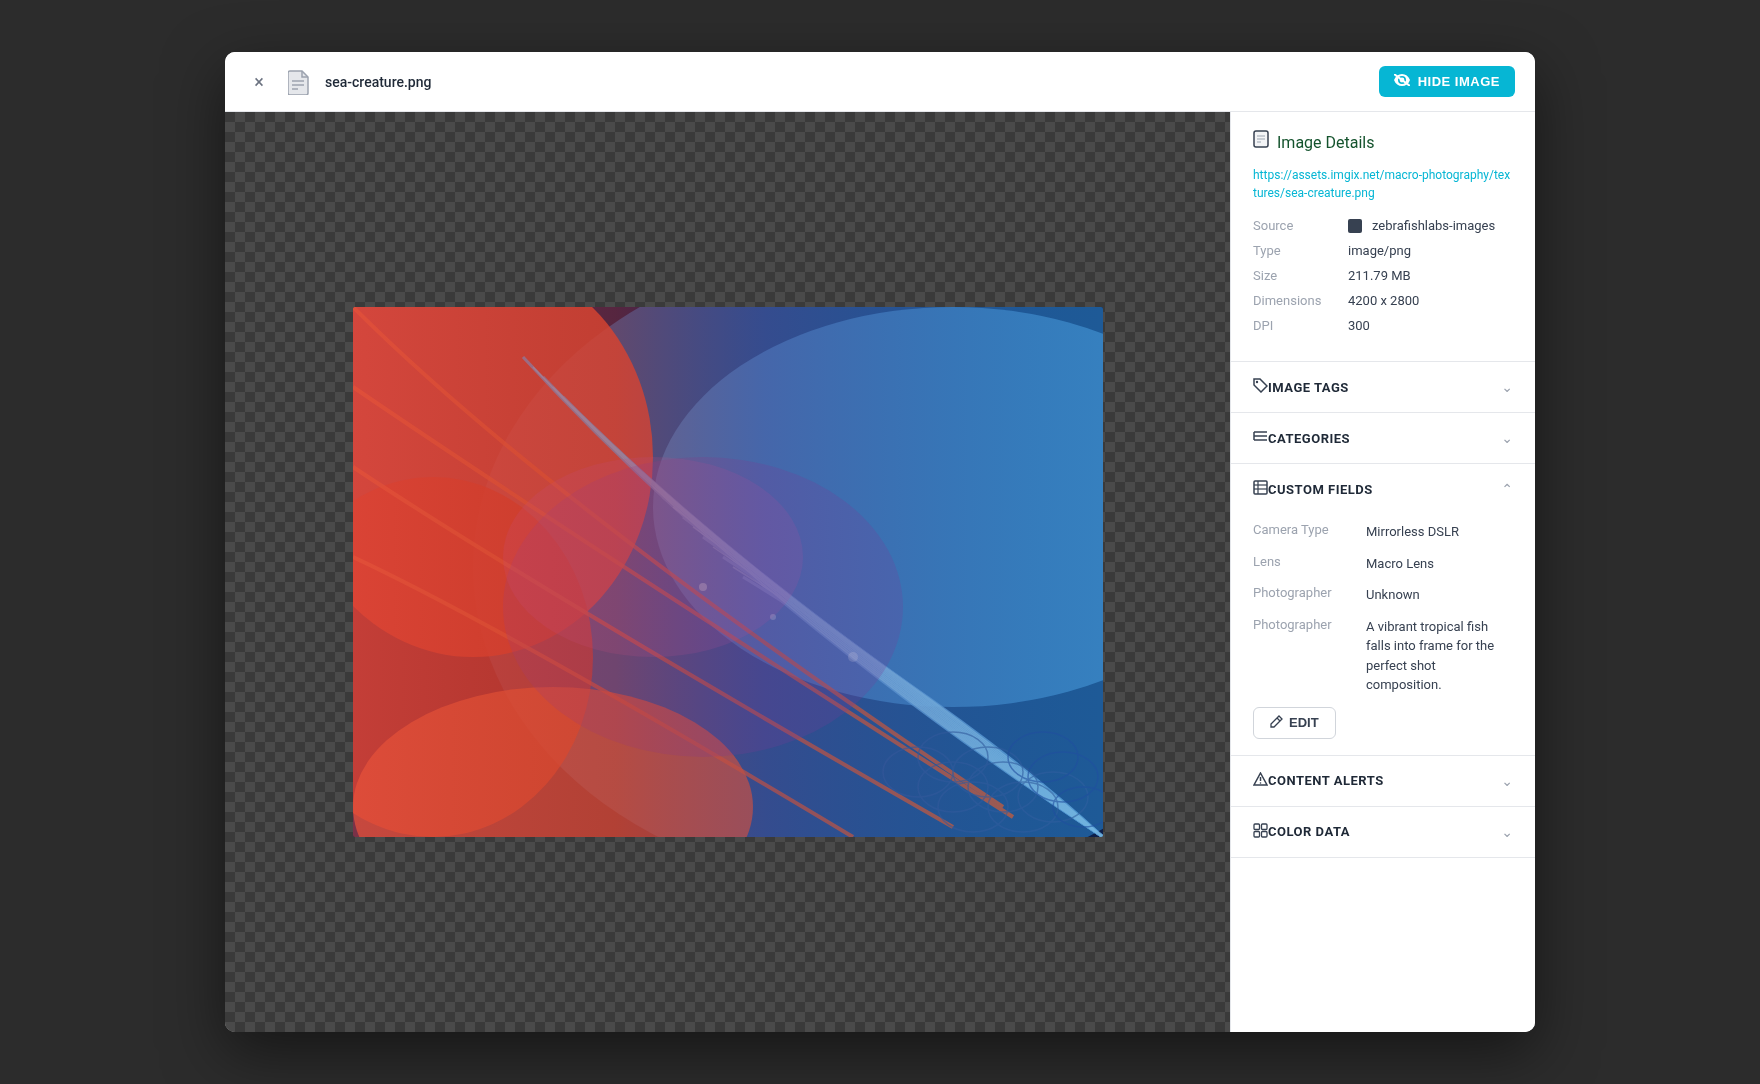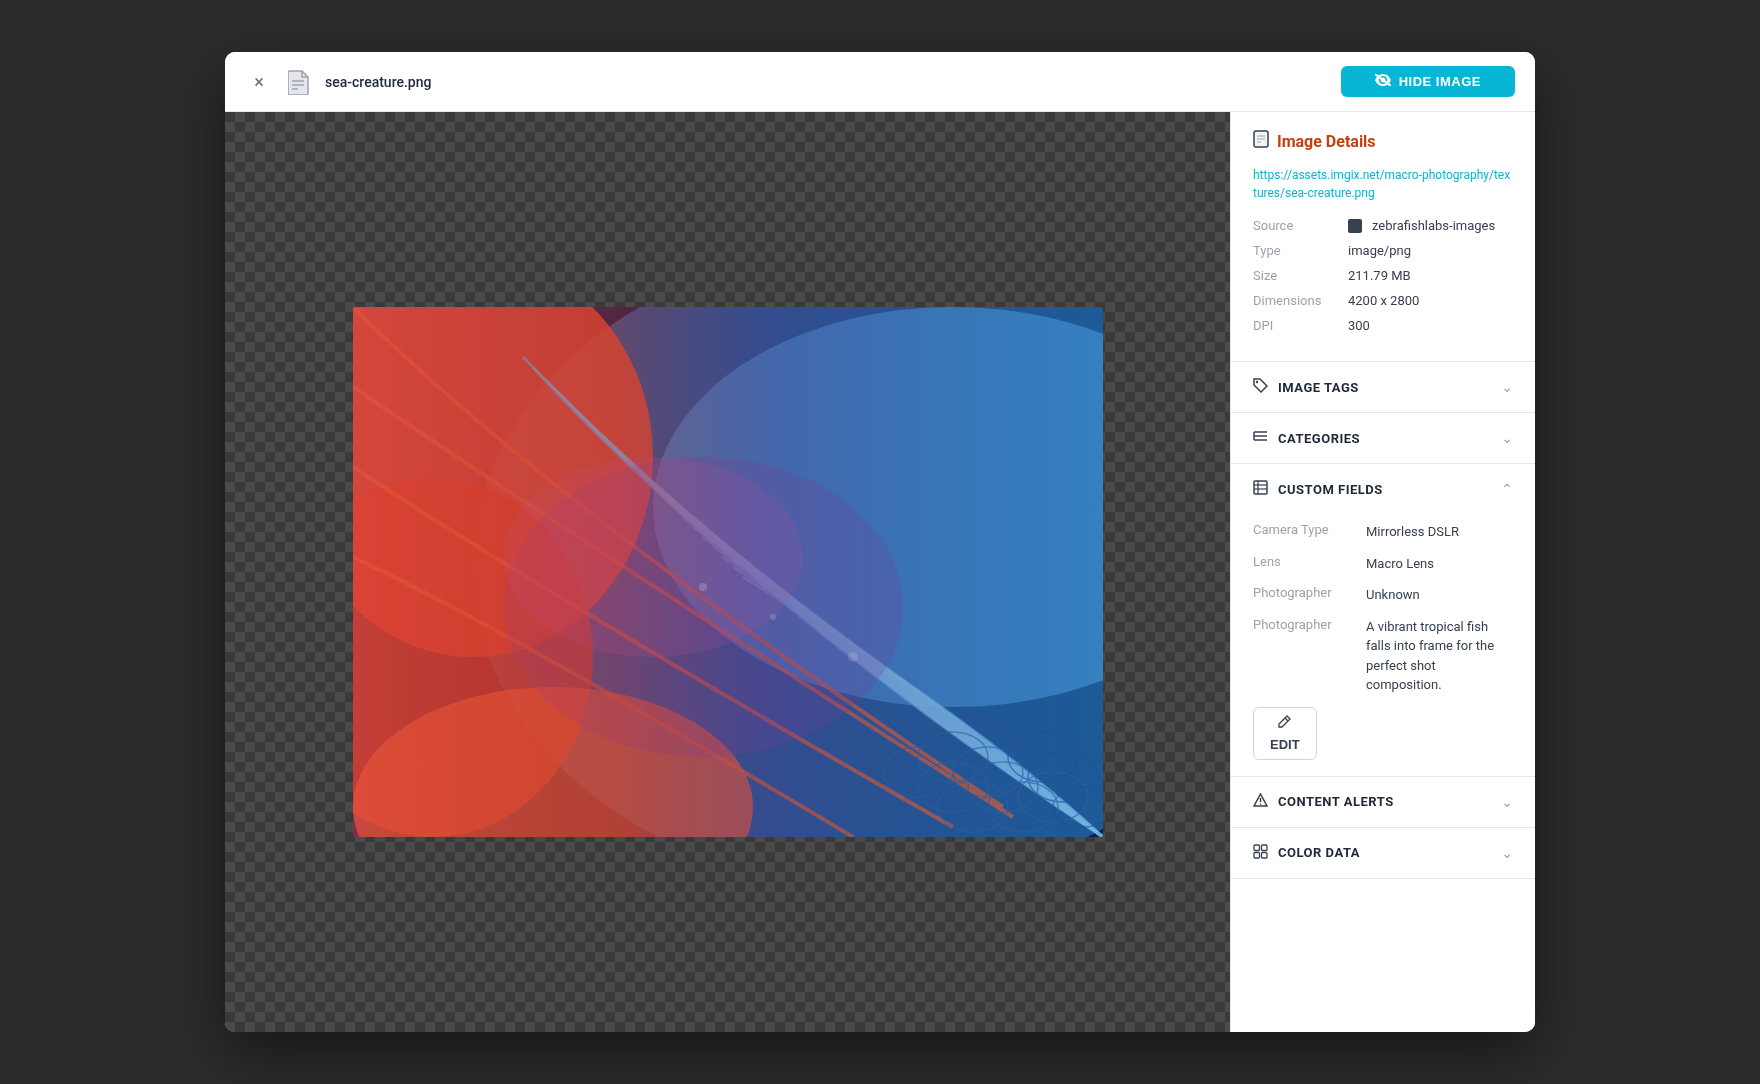--- a/index.html
+++ b/index.html
@@ -59,21 +59,21 @@
     .file-name {
       font-size: 14px;
       font-weight: 500;
       color: #1f2937;
     }
     .hide-image-btn {
       background: #06b6d4;
       color: #fff;
       border: none;
       border-radius: 6px;
-      padding: 8px 34px;
+      padding: 8px 15px;
       font-size: 13px;
       font-weight: 600;
       cursor: pointer;
       display: flex;
       align-items: center;
       gap: 8px;
       letter-spacing: 0.5px;
     }
     
     .main-content {
@@ -124,25 +124,25 @@
       overflow-y: auto;
       flex-shrink: 0;
       padding: 0;
     }
     .panel-section {
       padding: 18px 22px;
       border-bottom: 1px solid #e5e7eb;
     }
     .panel-title {
       font-size: 16px;
-      font-weight: 700;
-      color: #c2410c;
+      font-weight: 400;
+      color: #14532d;
       margin-bottom: 14px;
       display: flex;
-      align-items: center;
+      align-items: flex-end;
       gap: 8px;
     }
     .image-url {
       color: #06b6d4;
       font-size: 12px;
       text-decoration: none;
       line-height: 1.5;
       display: block;
       margin-bottom: 16px;
       word-break: break-all;
@@ -172,21 +172,20 @@
     .collapsible-header {
       display: flex;
       align-items: center;
       justify-content: space-between;
       padding: 16px 22px;
       cursor: pointer;
     }
     .collapsible-title {
       display: flex;
       align-items: center;
-      gap: 10px;
       font-size: 13px;
       font-weight: 700;
       color: #1f2937;
       letter-spacing: 0.5px;
     }
     .chevron {
       color: #9ca3af;
       font-size: 14px;
     }
     
@@ -217,21 +216,20 @@
       gap: 6px;
       border: 1px solid #d1d5db;
       background: #fff;
       border-radius: 6px;
       padding: 7px 16px;
       font-size: 13px;
       font-weight: 600;
       color: #374151;
       cursor: pointer;
       margin-top: 8px;
-      flex-direction: column;
     }
   </style>
 </head>
 <body>
 
 <div class="app-window">
 
   <div class="header">
     <div class="header-left">
       <div class="close-btn">×</div>

